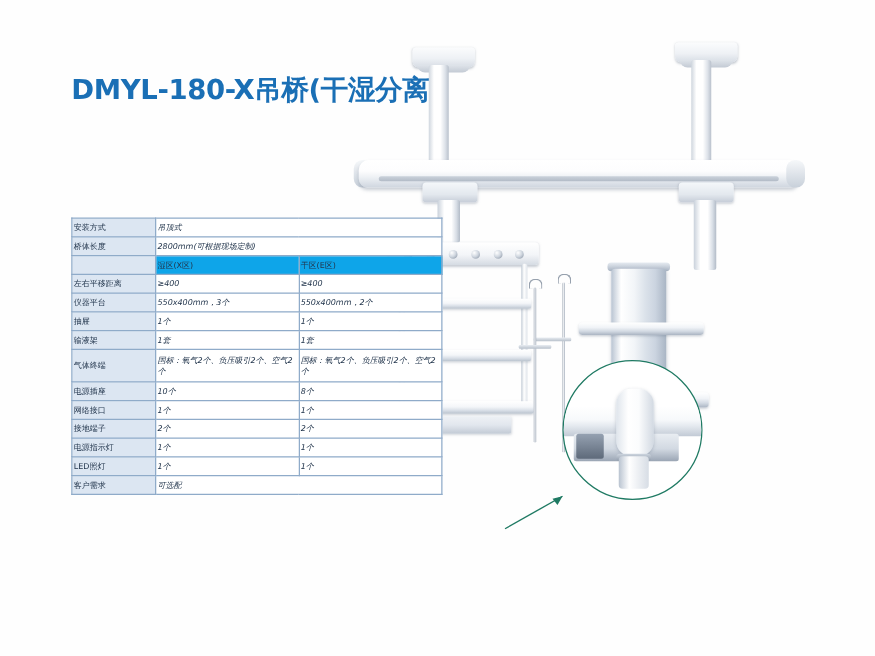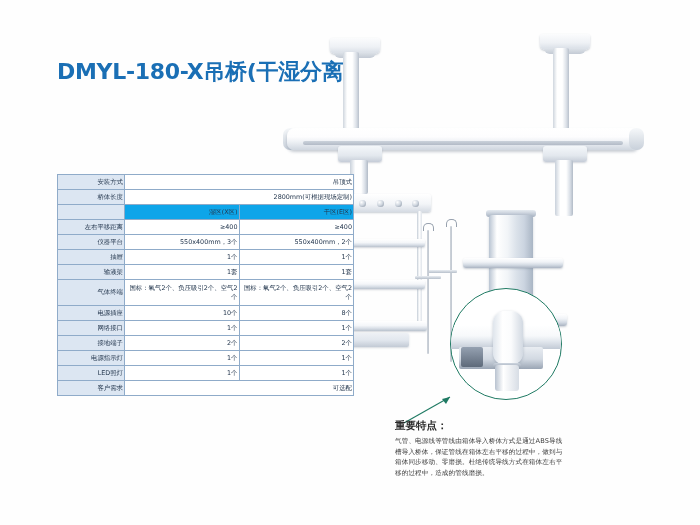--- a/index.html
+++ b/index.html
@@ -39,34 +39,35 @@
     left: 57px;
     top: 174px;
     width: 297px;
     border-collapse: collapse;
     table-layout: fixed;
     font-size: 6.4px;
     color: #23364d;
   }
   #spec-table td {
     border: 0.7px solid #8fabc9;
-    text-align: right;
+    text-align: left;
     vertical-align: middle;
     height: 14px;
     padding: 0 1px;
     line-height: 1.35;
     font-size: 6.4px;
   }
   #spec-table td.lab {
     background: #dce6f2;
     width: 64px;
     font-weight: normal;
   }
   #spec-table td.val {
     background: #ffffff;
+    font-style: italic;
   }
   #spec-table td.sub {
     background: #0ea5e9;
   }
   #spec-table td.tall {
     height: 25px;
   }
 
   
   #photo {
@@ -457,23 +458,14 @@
         <td class="val">1个</td>
         <td class="val">1个</td>
       </tr>
       <tr>
         <td class="lab">客户需求</td>
         <td class="val" colspan="2">可选配</td>
       </tr>
     </tbody>
   </table>
 
-  <div id="note">
-    <div id="note-title">重要特点：</div>
-    <div id="note-body">
-      <div>气管、电源线等管线由箱体导入桥体方式是通过ABS导线</div>
-      <div>槽导入桥体，保证管线在箱体左右平移的过程中，做到与</div>
-      <div>箱体同步移动、零磨损。杜绝传统导线方式在箱体左右平</div>
-      <div>移的过程中，造成的管线磨损。</div>
-    </div>
-  </div>
 
 </div>
 
 </body></html>

